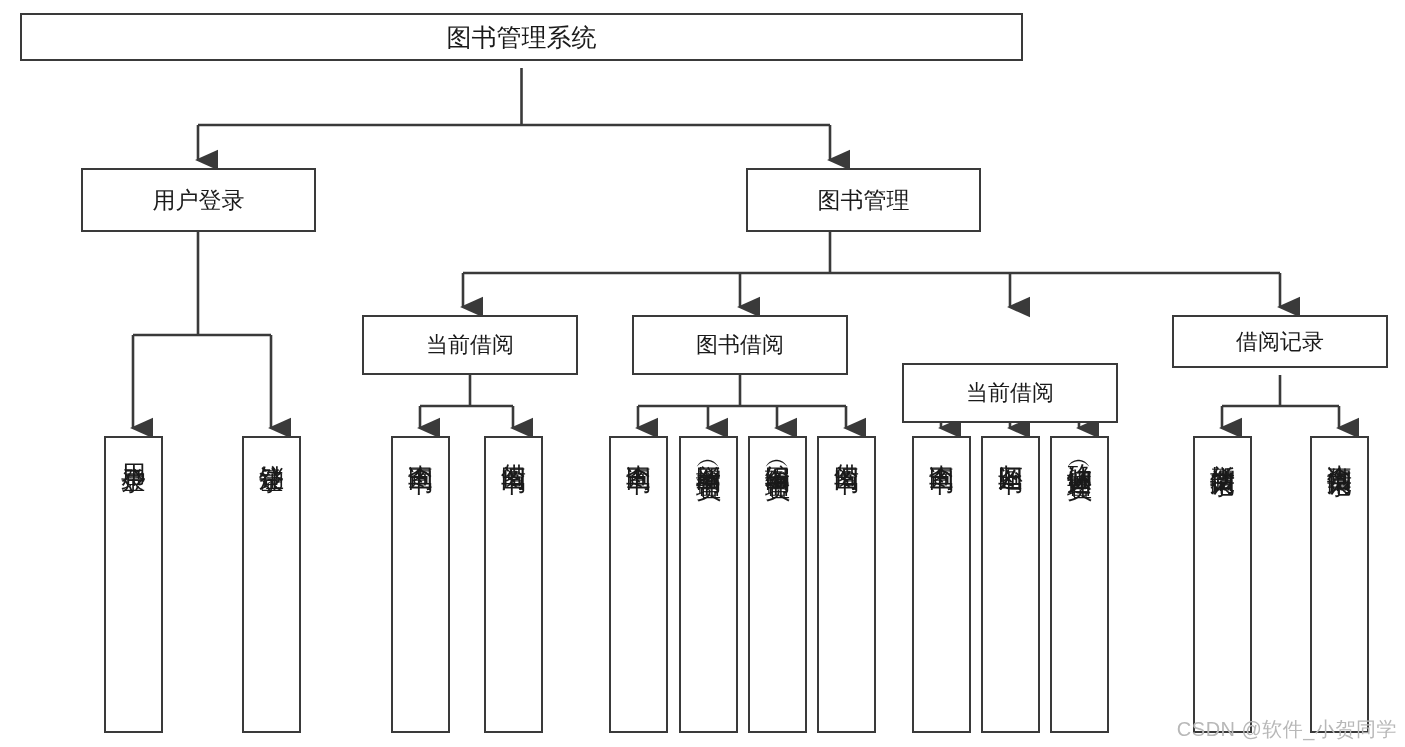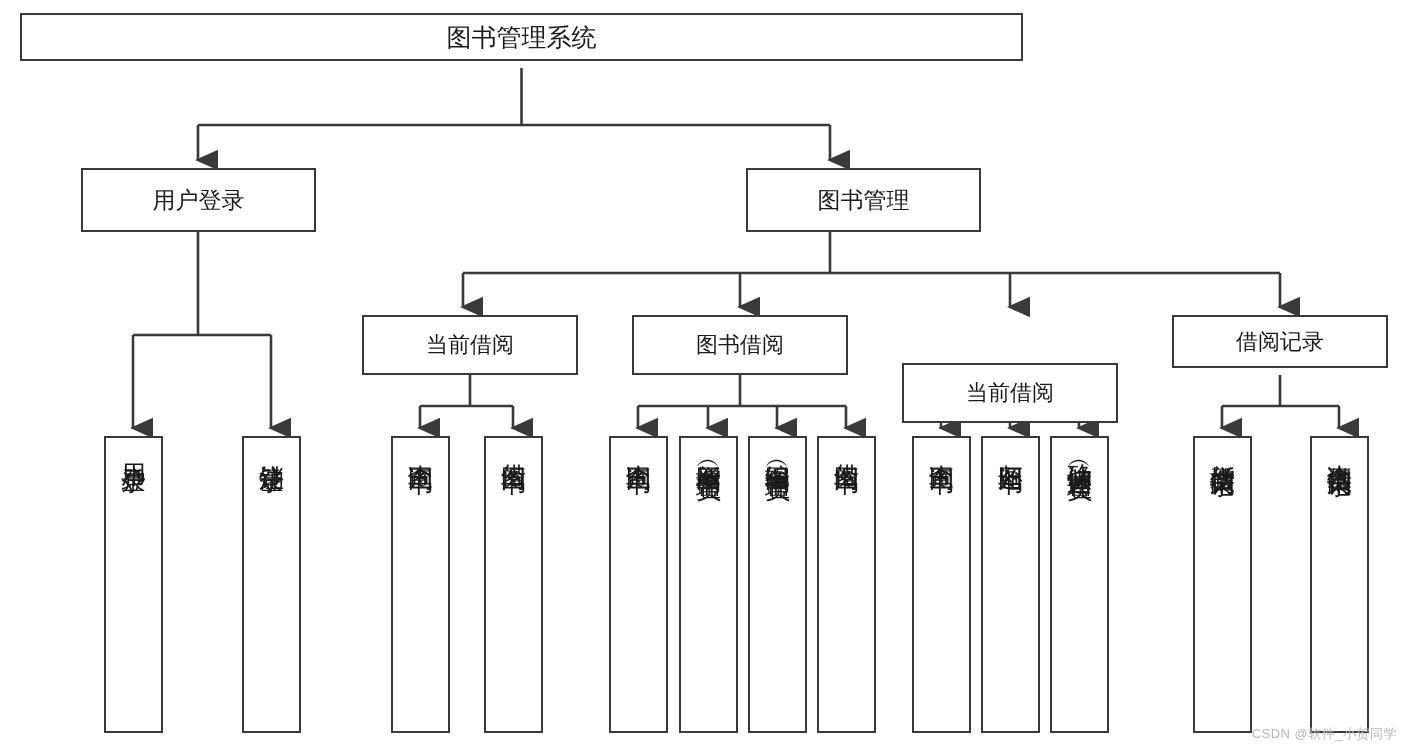--- a/index.html
+++ b/index.html
@@ -58,21 +58,21 @@
     text-orientation: upright;
     font-size: 25px;
     letter-spacing: 2px;
     line-height: 1;
     white-space: nowrap;
   }
   .watermark {
     position: absolute;
     right: 8px;
     bottom: 4px;
-    font-size: 13px;
+    font-size: 20px;
     color: #b8b8b8;
     white-space: nowrap;
     letter-spacing: 0.5px;
   }
 </style>
 </head>
 <body>
 
 <div id="canvas">
 

